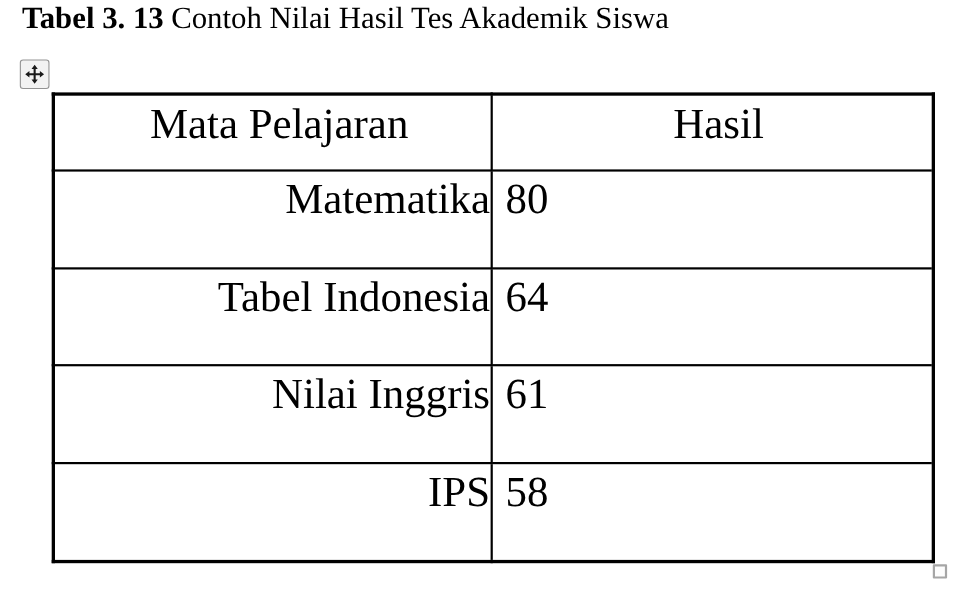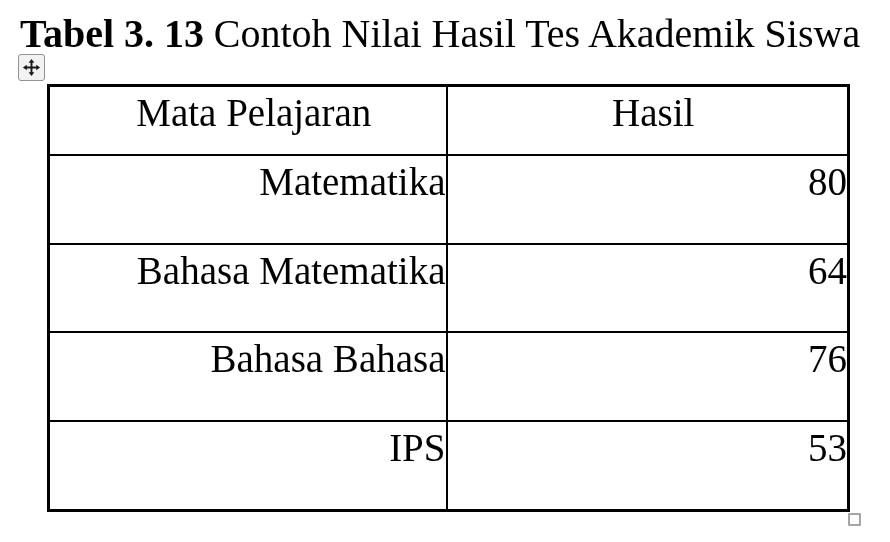--- a/index.html
+++ b/index.html
@@ -5,22 +5,22 @@
   html, body { margin:0; padding:0; }
   body {
     width:890px; height:542px;
     background:#ffffff;
     position:relative;
     overflow:hidden;
     font-family:"Liberation Serif","DejaVu Serif",serif;
     color:#000;
   }
   .caption {
-    position:absolute; left:20px; top:11px;
-    font-size:40px; line-height:1.15;
+    position:absolute; left:20px; top:1px;
+    font-size:28px; line-height:1.15;
     white-space:nowrap;
   }
   .caption .bold { font-weight:bold; margin-right:0.24em; }
   .move-handle {
     position:absolute; left:18px; top:54px;
     width:27px; height:27px; box-sizing:border-box;
     background:#f2f2f2;
     border:1px solid #939393;
     border-radius:3px;
     display:flex; align-items:center; justify-content:center;
@@ -35,21 +35,21 @@
   .doc-table th, .doc-table td {
     border:2px solid #000;
     font-size:39px; font-weight:normal;
     vertical-align:top;
     line-height:1.18;
     padding:3px 0 0 12px;
     overflow:hidden;
   }
   .doc-table th { text-align:center; height:64px; }
   .doc-table td.subject-cell { text-align:right; padding-left:9px; height:69px; }
-  .doc-table td.score-cell { text-align:right; height:69px; }
+  .doc-table td.score-cell { text-align:left; height:69px; }
   .resize-handle {
     position:absolute; left:848px; top:513px;
     width:13px; height:13px; box-sizing:border-box;
     background:#fdfdfd;
     border:2px solid #a6a6a6;
     border-radius:1px;
     cursor:nwse-resize;
   }
 </style>
 </head>
@@ -75,27 +75,27 @@
       <th>Mata Pelajaran</th>
       <th>Hasil</th>
     </tr>
   </thead>
   <tbody>
     <tr>
       <td class="subject-cell">Matematika</td>
       <td class="score-cell">80</td>
     </tr>
     <tr>
-      <td class="subject-cell">Bahasa Matematika</td>
+      <td class="subject-cell">Tabel Indonesia</td>
       <td class="score-cell">64</td>
     </tr>
     <tr>
-      <td class="subject-cell">Bahasa Bahasa</td>
-      <td class="score-cell">76</td>
+      <td class="subject-cell">Nilai Inggris</td>
+      <td class="score-cell">61</td>
     </tr>
     <tr>
       <td class="subject-cell">IPS</td>
-      <td class="score-cell">53</td>
+      <td class="score-cell">58</td>
     </tr>
   </tbody>
 </table>
 
 <div class="resize-handle"></div>
 
 </body></html>

